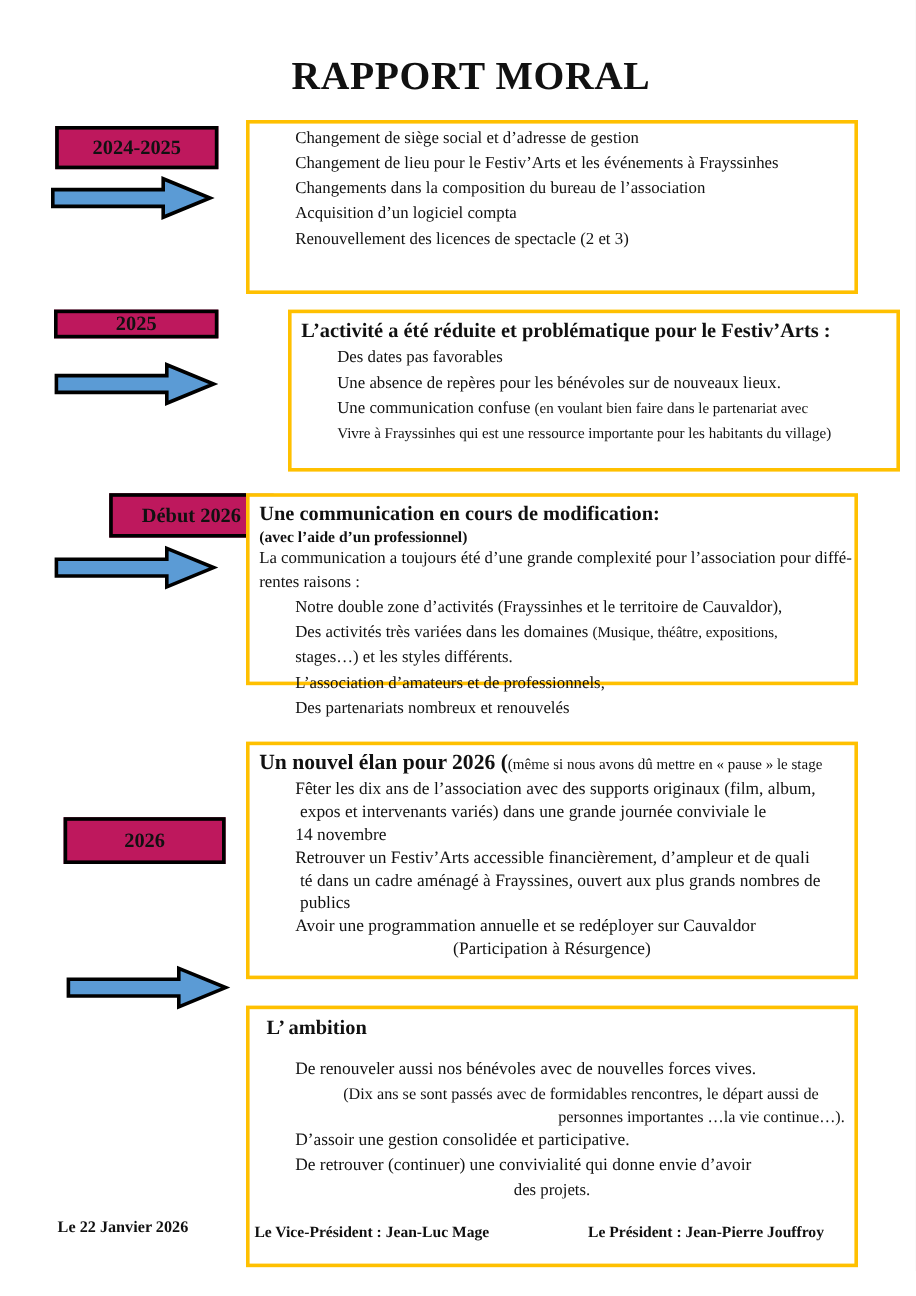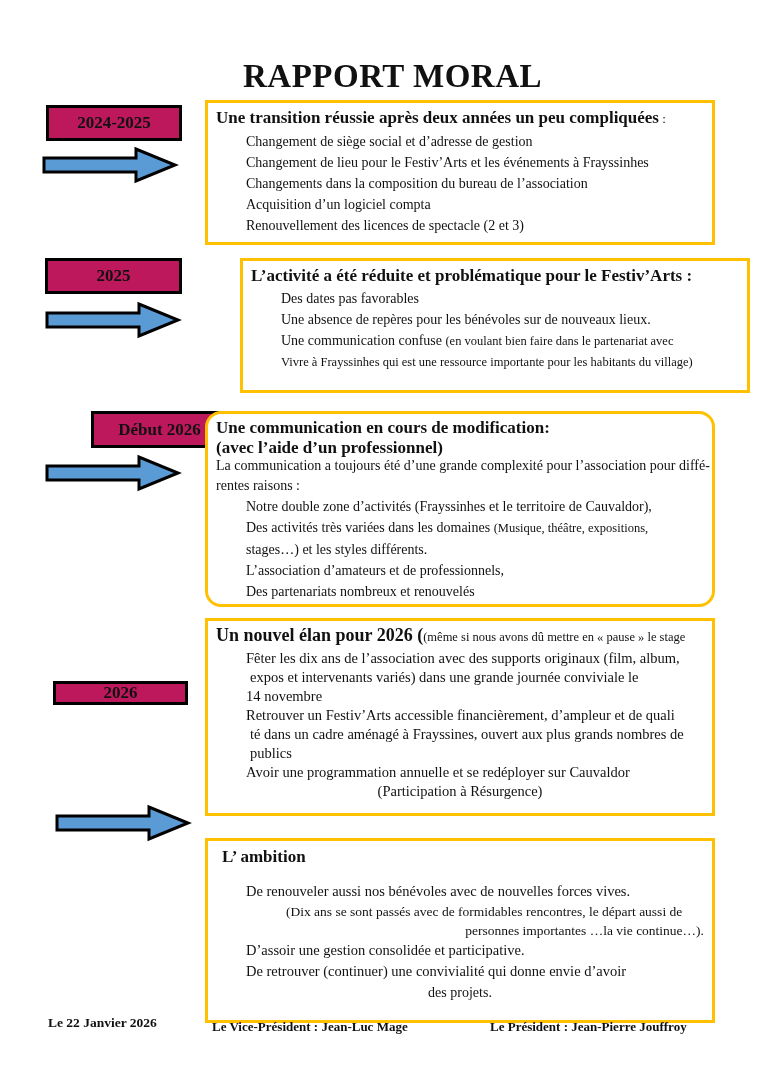--- a/index.html
+++ b/index.html
@@ -8,21 +8,21 @@
     --arrow-outline:#000000;
     --label-border:#000000;
     --ink:#111111;
     --paper:#FFFFFF;
   }
   html,body{margin:0;padding:0;}
   body{background:#e8e8e8;font-family:"Liberation Serif", serif;color:var(--ink);}
   .page{position:relative;width:763px;height:1080px;background:var(--paper);margin:0 auto;overflow:hidden;}
 
   .doc-title{position:absolute;top:46px;left:0;right:0;text-align:center;padding-left:22px;
-    font-weight:bold;font-size:33px;letter-spacing:.5px;margin:12px;}
+    font-weight:bold;font-size:33px;letter-spacing:.5px;margin:0;}
 
   
   .tl-label{position:absolute;box-sizing:border-box;border:3px solid var(--label-border);
     background:#be185d;display:flex;align-items:center;justify-content:center;
     font-weight:bold;font-size:17px;white-space:nowrap;}
 
   .tl-arrow{position:absolute;}
   .tl-arrow polygon{fill:var(--arrow-fill);stroke:var(--arrow-outline);stroke-width:3;stroke-linejoin:miter;}
 
   
@@ -30,69 +30,68 @@
     border:3px solid var(--gold);background:#fff;padding:2px 8px 0 8px;
     font-size:14px;line-height:21px;white-space:nowrap;}
   .sec-h{font-weight:bold;font-size:17px;line-height:25px;}
   .h-suffix{font-weight:normal;font-size:13px;}
   .item{padding-left:30px;}
   .small{font-size:12.5px;}
   .rt{text-align:center;}
 
   #y1{top:100px;height:145px;}
   #y2{top:258px;height:135px;margin-left:35px;}
-  #y3{top:411px;height:196px;border-radius:16px;}
+  #y3{top:411px;height:160px;}
   #y3 .sec-h{line-height:24px;}
-  .subhead{font-weight:bold;font-size:17px;line-height:16px;}
+  .subhead{font-weight:bold;font-size:13px;line-height:16px;}
   .intro{line-height:20px;}
   #y4{top:618px;height:198px;}
   #y4 .h-line{font-weight:bold;font-size:18px;line-height:24px;}
   #y4 .h-line .small{font-weight:normal;}
   #y4 .h-small2{font-size:12.5px;line-height:17px;}
   #y4 .item,#y4 .rt{font-size:14.5px;line-height:19px;}
   #y4 .cont{padding-left:34px;}
-  #y5{top:838px;height:185px;padding-top:4px;}
+  #y5{top:838px;height:218px;padding-top:4px;}
   #y5 .sec-h{line-height:24px;padding-left:6px;}
   #y5 .item{font-size:14.5px;}
   #y5 .first{margin-top:12px;}
   #y5 .sub{font-size:13.5px;line-height:19px;padding-left:70px;}
   #y5 .sub-rt{font-size:13.5px;line-height:19px;text-align:right;}
 
   .footer-text{position:absolute;font-weight:bold;white-space:nowrap;}
   #f-date{left:48px;top:1015px;font-size:13.5px;}
   #f-vp{left:212px;top:1019px;font-size:13px;}
   #f-p{left:490px;top:1019px;font-size:13px;}
 </style>
 </head>
 <body>
 
 <div class="page">
 
   <h1 class="doc-title">RAPPORT MORAL</h1>
 
   <div class="tl-label" style="left:46px;top:105px;width:136px;height:36px;">2024-2025</div>
-  <div class="tl-label" style="left:45px;top:258px;width:137px;height:36px;">2025</div>
+  <div class="tl-label" style="left:45px;top:258px;width:137px;height:24px;">2025</div>
   <div class="tl-label" style="left:45px;top:411px;width:137px;height:37px;margin-left:46px;">Début 2026</div>
-  <div class="tl-label" style="left:53px;top:681px;width:135px;height:24px;">2026</div>
+  <div class="tl-label" style="left:53px;top:681px;width:135px;height:39px;">2026</div>
 
   <svg class="tl-arrow" style="left:42px;top:146px;" width="137" height="38" viewBox="0 0 137 38">
       <polygon points="2,12 94,12 94,3 133,19 94,35 94,26 2,26"></polygon>
     </svg>
   <svg class="tl-arrow" style="left:45px;top:301px;" width="137" height="38" viewBox="0 0 137 38">
       <polygon points="2,12 94,12 94,3 133,19 94,35 94,26 2,26"></polygon>
     </svg>
   <svg class="tl-arrow" style="left:45px;top:454px;" width="137" height="38" viewBox="0 0 137 38">
       <polygon points="2,12 94,12 94,3 133,19 94,35 94,26 2,26"></polygon>
     </svg>
   <svg class="tl-arrow" style="left:55px;top:804px;" width="137" height="38" viewBox="0 0 137 38">
       <polygon points="2,12 94,12 94,3 133,19 94,35 94,26 2,26"></polygon>
     </svg>
 
   <section class="ybox" id="y1">
-    <div class="sec-h"><span>Une transition réussie après deux années un peu compliquées</span><span class="h-suffix"> :</span></div>
     <div class="item">Changement de siège social et d’adresse de gestion</div>
     <div class="item">Changement de lieu pour le Festiv’Arts et les événements à Frayssinhes</div>
     <div class="item">Changements dans la composition du bureau de l’association</div>
     <div class="item">Acquisition d’un logiciel compta</div>
     <div class="item">Renouvellement des licences de spectacle (2 et 3)</div>
   </section>
 
   <section class="ybox" id="y2">
     <div class="sec-h">L’activité a été réduite et problématique pour le Festiv’Arts :</div>
     <div class="item">Des dates pas favorables</div>

